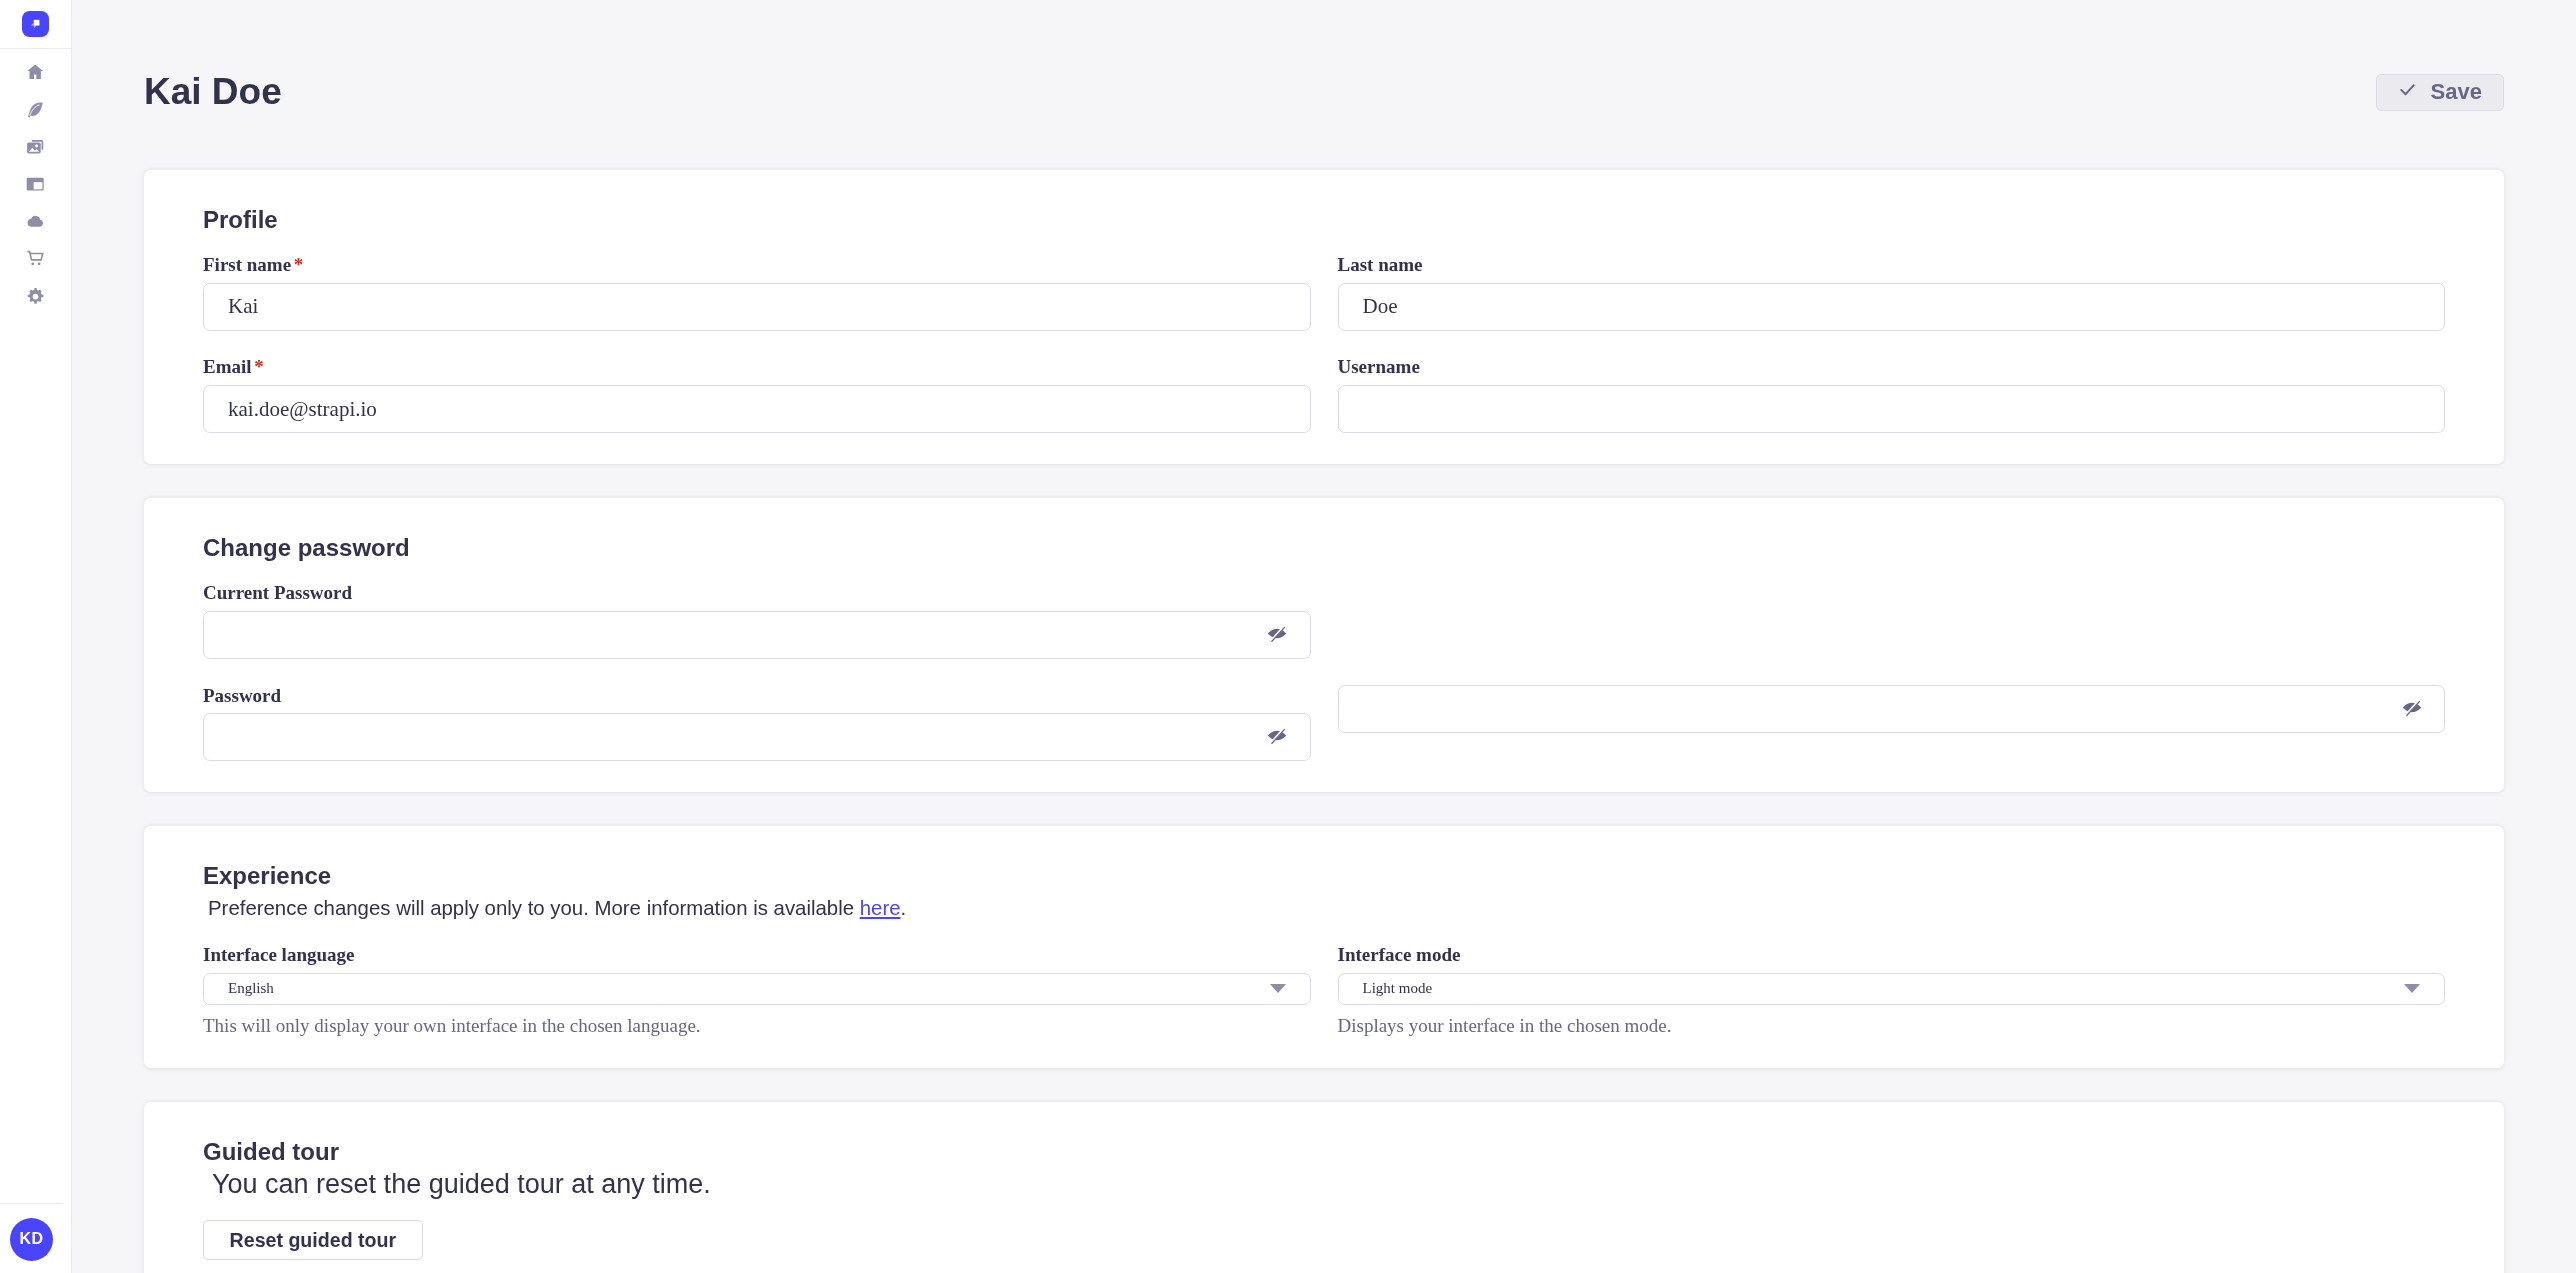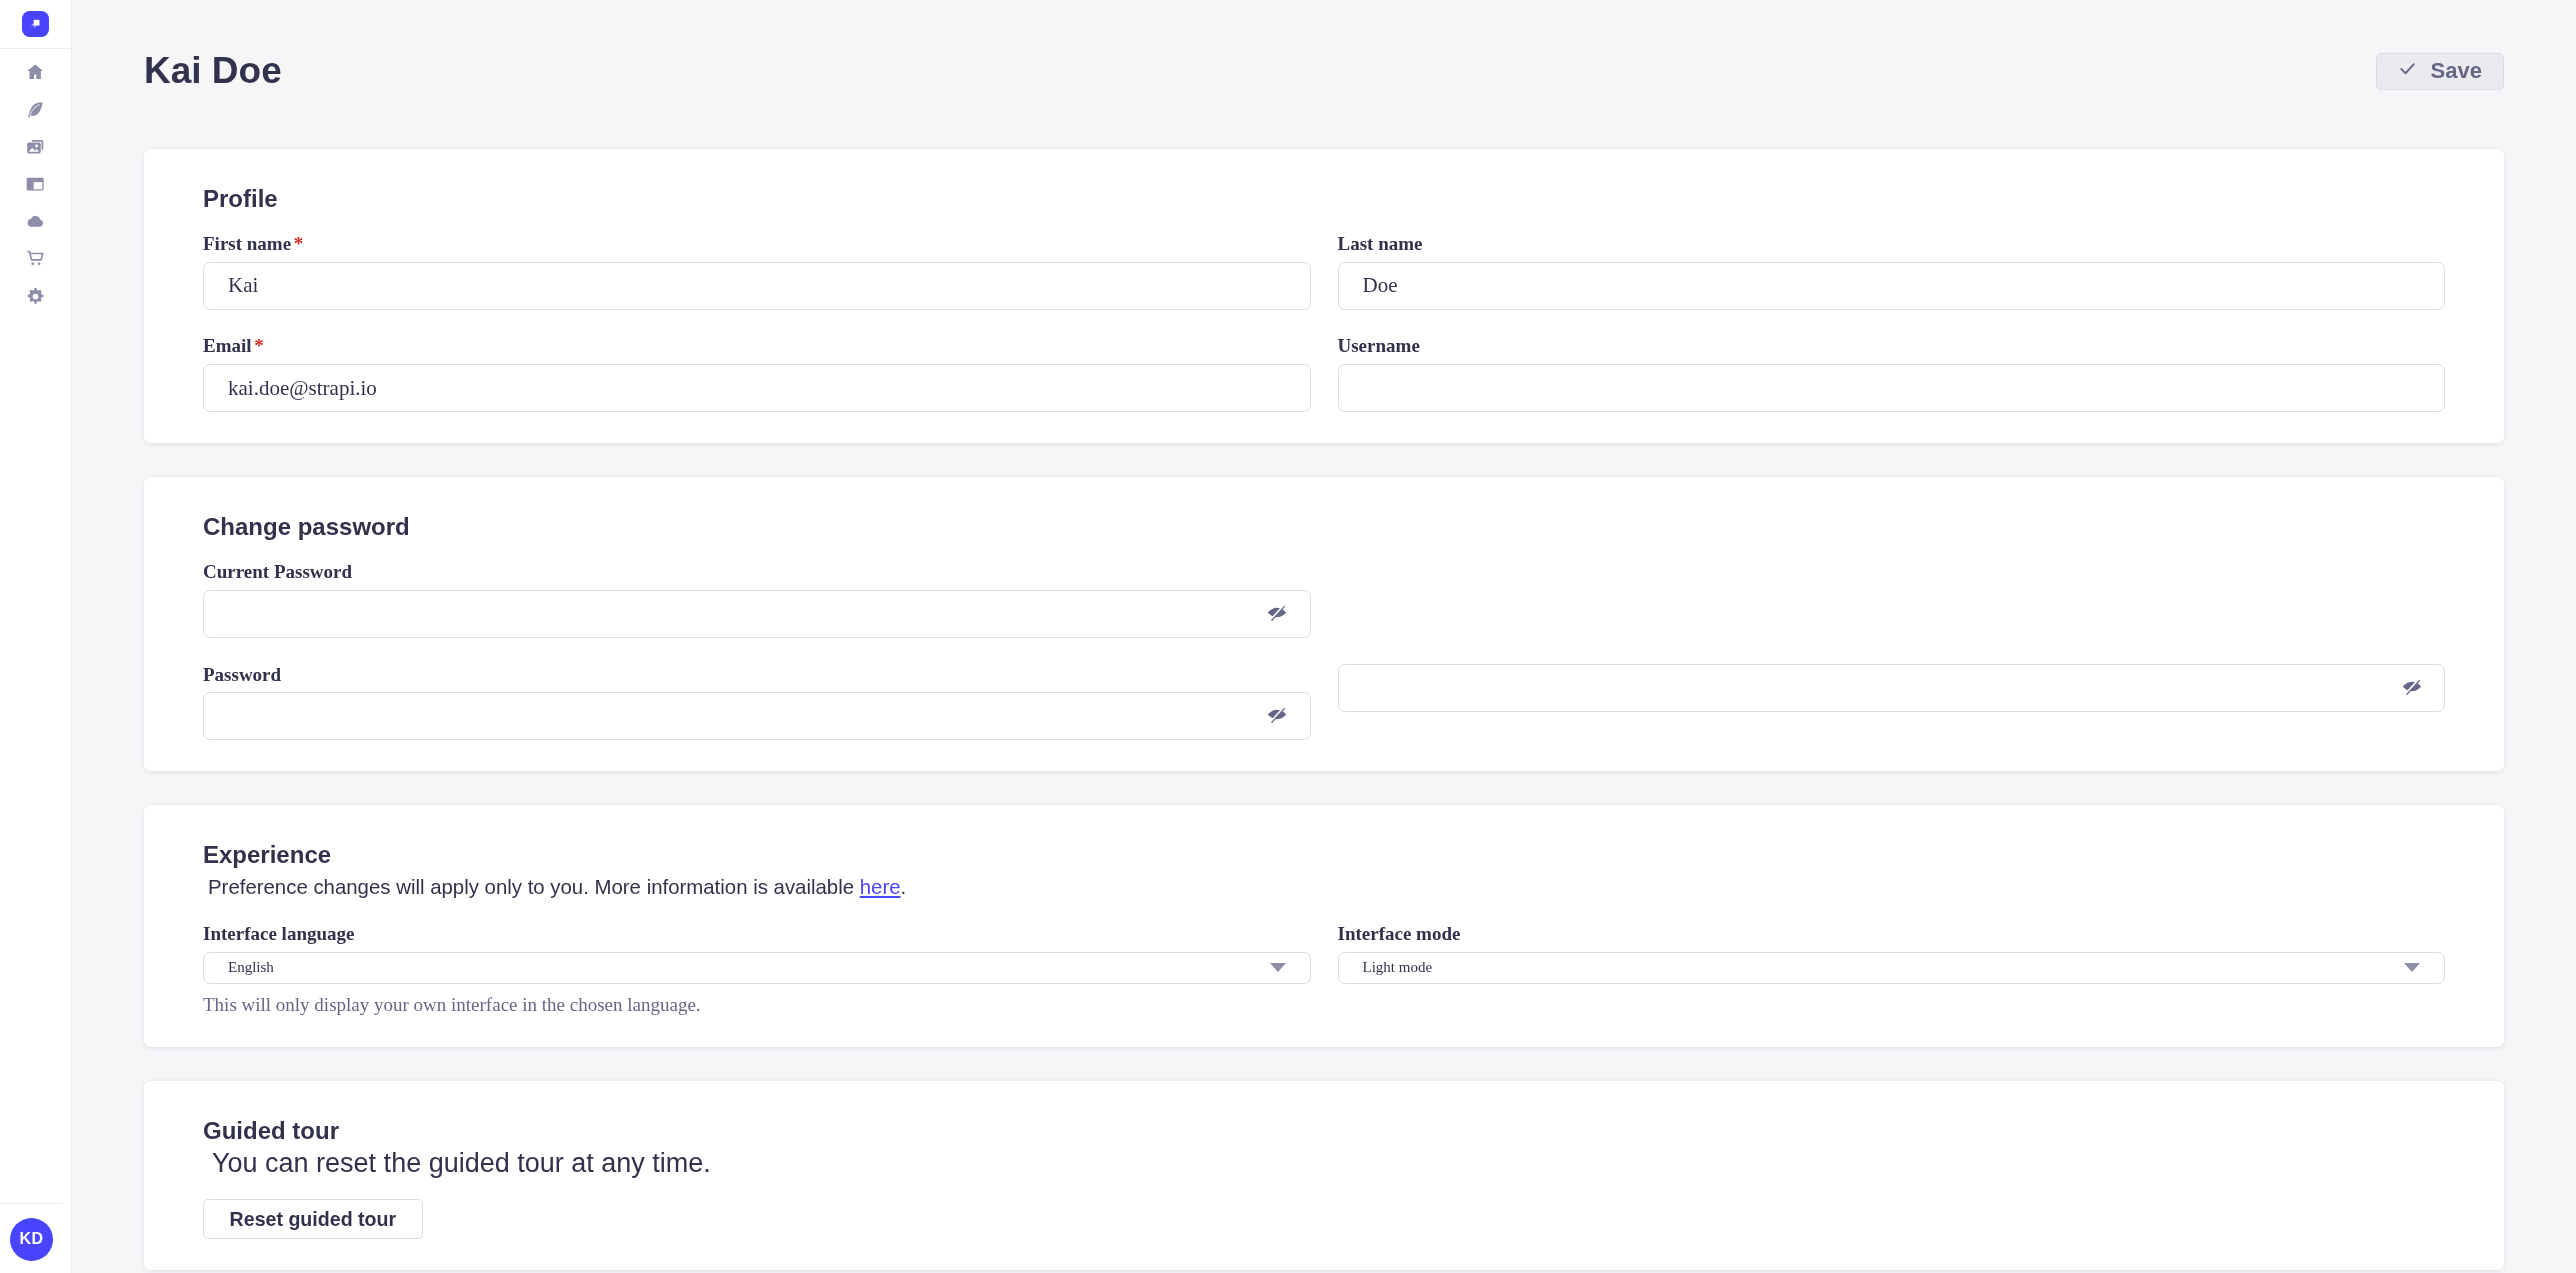--- a/index.html
+++ b/index.html
@@ -49,21 +49,21 @@
     background: #4945ff; color: #fff;
     font-size: 16px; font-weight: 700; letter-spacing: 0.4px;
     display: flex; align-items: center; justify-content: center;
     cursor: pointer; border: none;
   }
 
   
   .main { flex: 1 1 auto; padding: 0 72px; }
   .page-header {
     display: flex; align-items: center; justify-content: space-between;
-    padding-top: 48px; margin-bottom: 55px;
+    padding-top: 69px; margin-bottom: 55px;
   }
   .page-title { margin: 0; font-size: 37px; line-height: 46px; font-weight: 700; color: #32324d; }
   .save-btn {
     display: flex; align-items: center; gap: 14px;
     height: 37px; padding: 0 21px;
     background: #eaeaef; border: 0.9px solid #dcdce4; border-radius: 5.1px;
     color: #666687; font-size: 22px; font-weight: 600;
     font-family: inherit; cursor: default;
   }
 
@@ -317,20 +317,21 @@
           <p class="hint">This will only display your own interface in the chosen language.</p>
         </div>
         <div>
           <div class="field-label">
             <span>Interface mode</span>
           </div>
           <div class="select-box">
             <span>Light mode</span>
             <span class="caret-down"></span>
           </div>
+          <p class="hint">Displays your interface in the chosen mode.</p>
         </div>
       </div>
     </section>
 
     <section class="card">
       <h2 class="card-heading tight">Guided tour</h2>
       <p class="gt-desc">You can reset the guided tour at any time.</p>
       <button class="reset-btn">Reset guided tour</button>
     </section>
 

